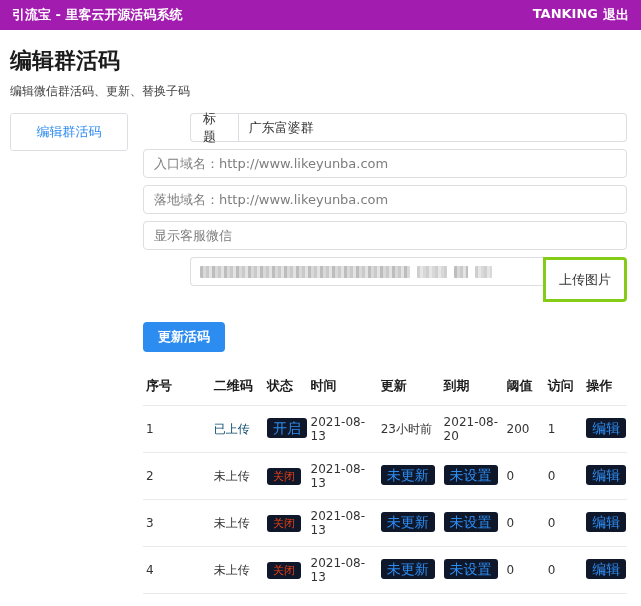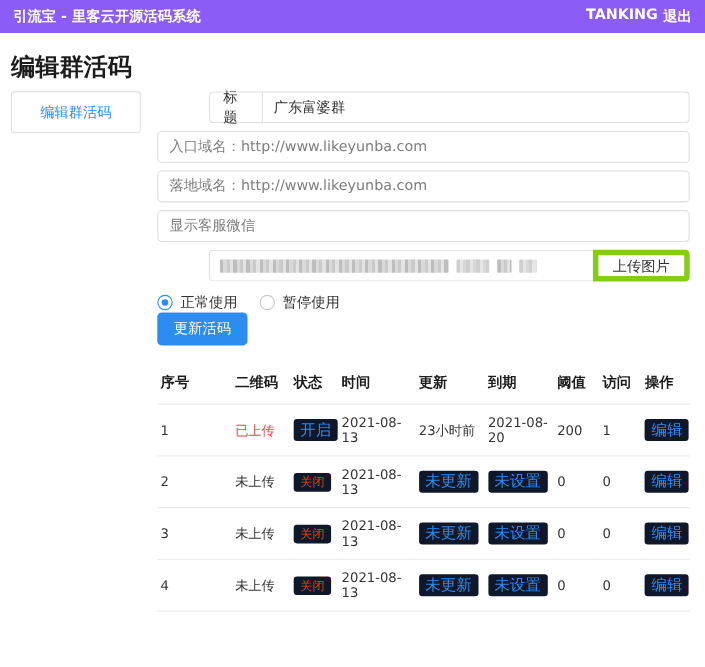--- a/index.html
+++ b/index.html
@@ -3,21 +3,21 @@
 <meta charset="utf-8">
 <style>
   * { margin:0; padding:0; box-sizing:border-box; }
   html,body { width:641px; height:606px; overflow:hidden; }
   body {
     background:#fff;
     font-family:"DejaVu Sans","Liberation Sans",sans-serif;
     font-size:13px; color:#333;
   }
   .topbar {
-    height:30px; background:#8b5cf6; color:#fff;
+    height:30px; background:#a21caf; color:#fff;
     display:flex; align-items:center; justify-content:space-between;
     padding:0 12px; font-size:13px;
   }
   .topbar .brand { font-weight:bold; }
   .topbar .right { font-weight:bold; display:flex; gap:5px;text-align:center; }
   .topbar .right span { cursor:pointer; }
   .container { padding:10px 14px 0 10px; }
   .page-title { font-size:22px; font-weight:bold; color:#1c1c1c; margin:6px 0 7px; }
   .page-sub { font-size:12px; color:#404040; margin-bottom:13px; }
   .layout { display:flex; align-items:flex-start; }
@@ -55,39 +55,39 @@
     padding:0 9px; gap:7px; cursor:text;
   }
   .mosaic {
     height:12px; border-radius:1px;
     background:repeating-linear-gradient(90deg,#bdbdbd 0 3px,#d9d9d9 3px 6px,#cacaca 6px 9px,#e3e3e3 9px 12px);
   }
   .mosaic.light {
     background:repeating-linear-gradient(90deg,#cfcfcf 0 3px,#e6e6e6 3px 6px,#d8d8d8 6px 9px);
   }
   .upload-btn {
-    height:29px; border:5px solid #84cc16; border-radius:0 4px 4px 0;
+    height:45px; border:3px solid #84cc16; border-radius:0 4px 4px 0;
     background:#fff; padding:0 13px; font-size:13px; color:#333;
     cursor:pointer; font-family:inherit; white-space:nowrap;
   }
   .radio-row { display:flex; align-items:center; gap:20px; margin:10px 0 0; font-size:13px; }
   .radio { display:flex; align-items:center; gap:7px; cursor:pointer; }
   .radio .dot {
     width:14px; height:14px; border-radius:50%;
     border:1px solid #c5c8ce; background:#fff; position:relative; flex-shrink:0;
   }
   .radio.checked .dot { border-color:#2d8cf0; }
   .radio.checked .dot::after {
     content:''; position:absolute; left:3px; top:3px;
     width:6px; height:6px; border-radius:50%; background:#2d8cf0;
   }
   .submit-btn {
-    background:#2d8cf0; color:#fff; border:none;
+    margin-top:13px; background:#2d8cf0; color:#fff; border:none;
     border-radius:4px; height:30px; padding:0 15px; font-size:13px;
-    cursor:pointer; font-family:inherit;
+    cursor:pointer; font-family:inherit;font-weight:bold;
   }
   .table-wrap { margin-top:15px; }
   table { width:100%; border-collapse:collapse; table-layout:fixed; }
   th {
     text-align:left; font-weight:bold; color:#1c1c1c;
     padding:10px 3px; font-size:13px; border-bottom:1px solid #e8eaec;
   }
   td { padding:9px 3px; border-bottom:1px solid #e8eaec; color:#333; font-size:12px; }
   th:nth-child(1),td:nth-child(1){width:14%;}
   th:nth-child(2),td:nth-child(2){width:11%;}
@@ -98,37 +98,38 @@
   th:nth-child(7),td:nth-child(7){width:8.5%;}
   th:nth-child(8),td:nth-child(8){width:8%;margin-left:28px;}
   .badge-blue {
     background:#0f172a; color:#2d8cf0; padding:2px 6px;
     border-radius:3px; font-size:14px; white-space:nowrap;
   }
   .badge-red {
     background:#0f172a; color:#ed4014; padding:2px 6px;
     border-radius:3px; font-size:11px; white-space:nowrap;
   }
-  .link { color:#ef4444;margin-top:20px; }
+  .link { color:#0c4a6e;margin-top:20px; }
   .plain { color:#333;margin-top:28px; }
   .edit-btn { cursor:pointer; }
 </style>
 </head>
 <body>
 
 <div class="topbar">
   <span class="brand">引流宝 - 里客云开源活码系统</span>
   <span class="right">
     <span>TANKING</span>
     <span>退出</span>
   </span>
 </div>
 
 <div class="container">
   <div class="page-title">编辑群活码</div>
+  <div class="page-sub">编辑微信群活码、更新、替换子码</div>
 
   <div class="layout">
     <div class="sidebar">
         <div class="side-item active">编辑群活码</div>
       </div>
 
     <div class="main">
       <div class="form-row input-group">
         <span class="prepend">标题</span>
         <span class="gsep"></span>
@@ -151,30 +152,20 @@
         <div class="fake-input">
           <span class="mosaic" style="width:63%;"></span>
           <span class="mosaic light" style="width:9%;"></span>
           <span class="mosaic" style="width:4%;"></span>
           <span class="mosaic light" style="width:5%;"></span>
         </div>
         <button class="upload-btn">上传图片</button>
       </div>
 
 
-      <div class="radio-row">
-        <span class="radio checked">
-          <span class="dot"></span>
-          <span>正常使用</span>
-        </span>
-        <span class="radio">
-          <span class="dot"></span>
-          <span>暂停使用</span>
-        </span>
-      </div>
 
       <button class="submit-btn">更新活码</button>
 
       <div class="table-wrap">
         <table>
           <thead>
               <tr>
                 <th>序号</th>
                 <th>二维码</th>
                 <th>状态</th>

